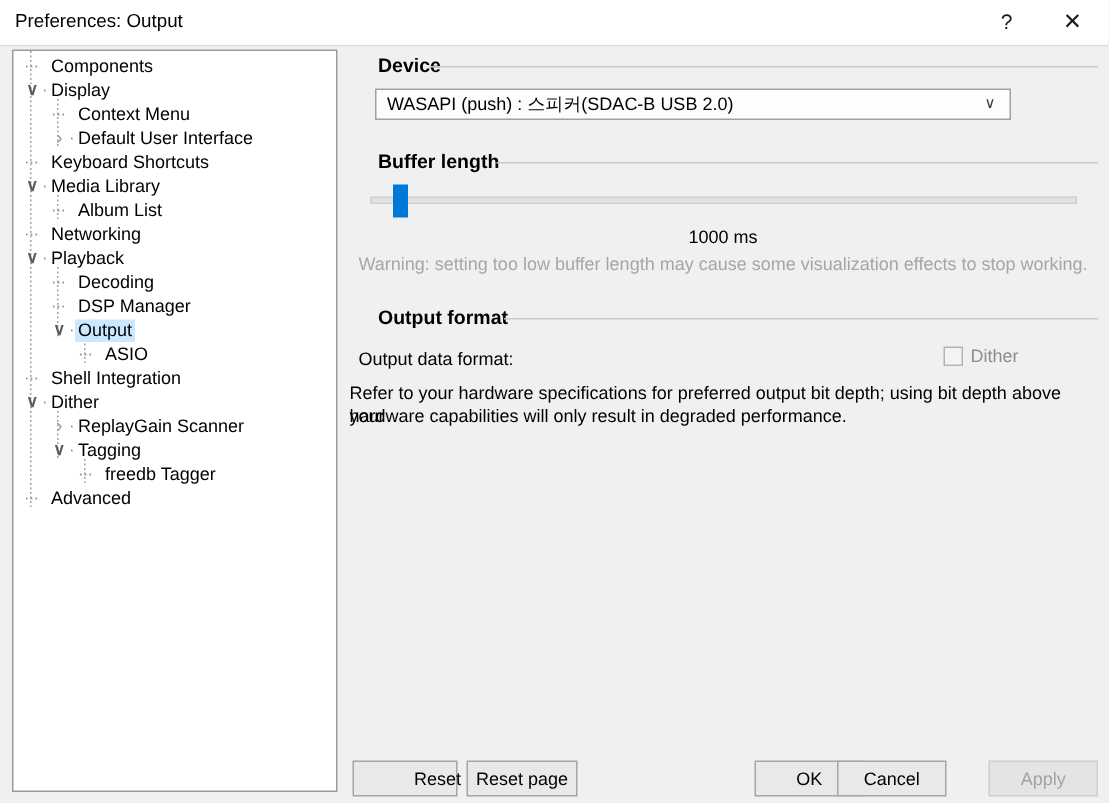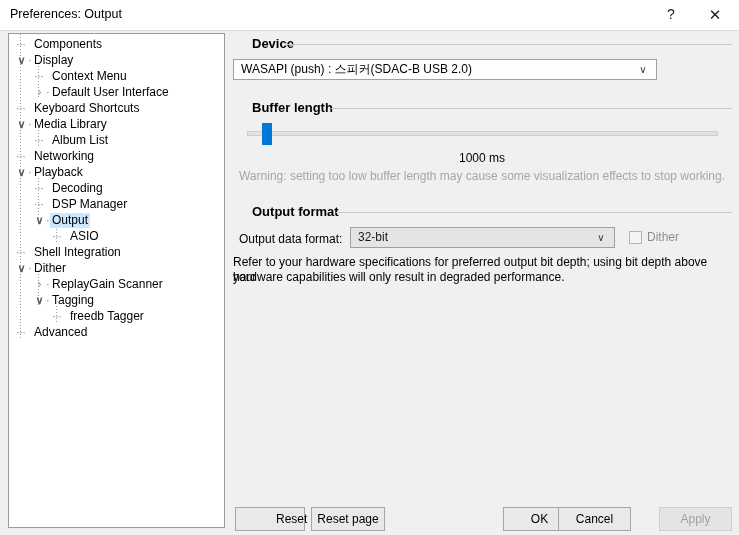--- a/index.html
+++ b/index.html
@@ -276,41 +276,37 @@
       <div class="tree-row"><span class="chev expanded" style="left: 24px;"></span><span class="dotdash" style="left: 37px;">·</span><span class="tree-label" style="margin-left: 41px;">Tagging</span></div>
       <div class="tree-row"><span class="dotdash" style="left: 43px;">···</span><span class="tree-label" style="margin-left: 59px;">freedb Tagger</span></div>
       <div class="tree-row"><span class="dotdash" style="left: 7px;">···</span><span class="tree-label" style="margin-left: 23px;">Advanced</span></div>
     </div>
 </div>
 
 <div id="content">
 
   <div class="group-header" style="left:1px; top:3px;">Device</div>
   <div class="group-rule" style="left:55px; top:11px; width:446px;"></div>
-  <div class="combo" style="left:2px; top:26px; width:424px;">
+  <div class="combo" style="left:19px; top:26px; width:424px;">
     <span>WASAPI (push) : 스피커(SDAC-B USB 2.0)</span>
     <span class="arrow"></span>
   </div>
 
   <div class="group-header" style="left:1px; top:67px;">Buffer length</div>
   <div class="group-rule" style="left:100px; top:75px; width:401px;"></div>
 
   <div id="slider-track" style="left:16px; top:98px; width:471px;"></div>
   <div id="slider-thumb" style="left:31px; top:90px;"></div>
   <div id="buffer-value" style="top:118px;">1000 ms</div>
   <div id="buffer-warning" style="top:136px;">Warning: setting too low buffer length may cause some visualization effects to stop working.</div>
 
   <div class="group-header" style="left:1px; top:171px;">Output format</div>
   <div class="group-rule" style="left:105px; top:179px; width:396px;"></div>
 
   <div class="field-label" style="left:8px; top:199px;">Output data format:</div>
-  <div class="combo disabled" style="left:119px; top:194px; width:265px;">
-    <span>32-bit</span>
-    <span class="arrow"></span>
-  </div>
 
   <div id="dither-checkbox" style="left:398px; top:198px;"></div>
   <div id="dither-label" style="left:416px; top:197px;">Dither</div>
 
   <div class="hint-text" style="left:2px; top:237px;">hardware capabilities will only result in degraded performance.</div>
   <div class="hint-text" style="left:2px; top:222px;">Refer to your hardware specifications for preferred output bit depth; using bit depth above your</div>
 </div>
 
 <div class="btn" style="left:235px; top:507px; width:70px;padding-left:40px;">Reset all</div>
 <div class="btn" style="left:311px; top:507px; width:74px;">Reset page</div>

